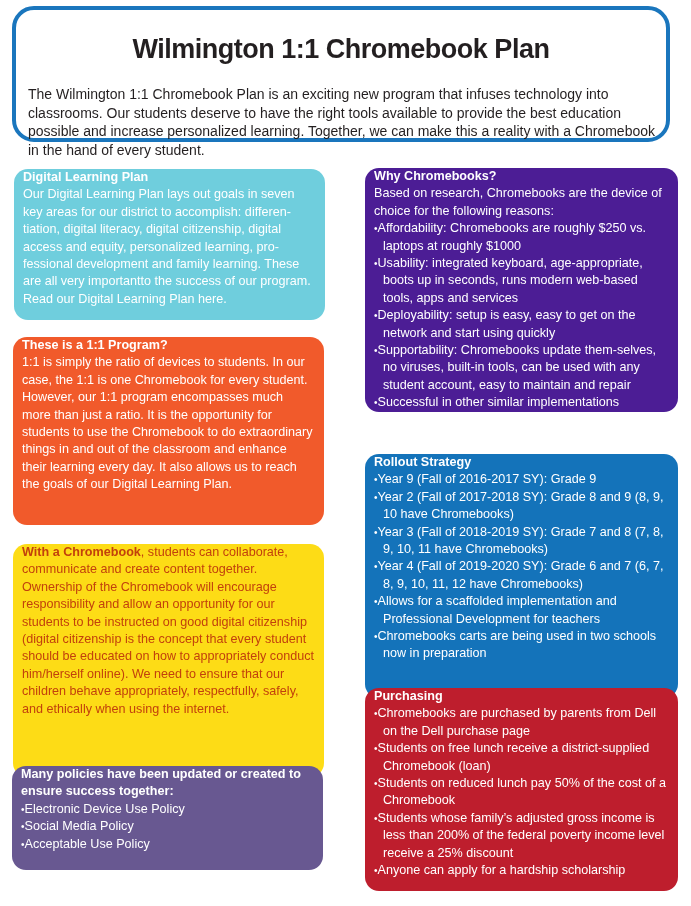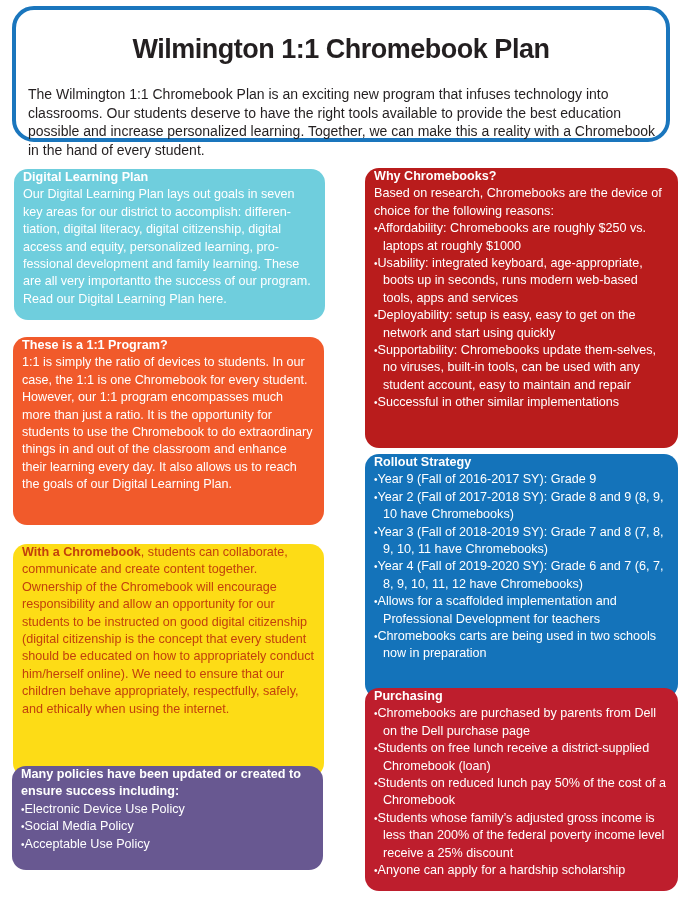--- a/index.html
+++ b/index.html
@@ -15,21 +15,21 @@
   .box h3 { margin:0; font-size:12.6px; font-weight:bold; line-height:17.4px; }
   .box p { margin:0; }
   .box ul { list-style:none; margin:0; padding:0; }
   .box li { padding-left:9px; text-indent:-9px; }
   .box li::before { content:"\2022 "; font-size:10px; }
   #dlp { left:14px; top:169px; width:311px; height:151px; background:#6fcedd; }
   #prog { left:13px; top:337px; width:311px; height:188px; background:#f15a2b; }
   #cb { left:13px; top:544px; width:311px; height:233px; background:#fddc16; color:#c2410c; }
   #cb .lead { font-weight:bold; }
   #pol { left:12px; top:766px; width:311px; height:104px; background:#685891; }
-  #why { left:365px; top:168px; width:313px; height:280px; background:#b91c1c; }
+  #why { left:365px; top:168px; width:313px; height:244px; background:#4c1d95; }
   #roll { left:365px; top:454px; width:313px; height:244px; background:#1473ba; }
   #purch { left:365px; top:688px; width:313px; height:203px; background:#be1e2d; }
 </style>
 </head>
 <body>
 
 <div class="header">
   <div class="title">Wilmington 1:1 Chromebook Plan</div>
   <div class="intro">The Wilmington 1:1 Chromebook Plan is an exciting new program that infuses technology into classrooms. Our students deserve to have the right tools available to provide the best education possible and increase personalized learning. Together, we can make this a reality with a Chromebook in the hand of every student.</div>
 </div>
@@ -42,21 +42,21 @@
 <div class="box" id="prog">
   <h3>These is a 1:1 Program?</h3>
   <p>1:1 is simply the ratio of devices to students. In our case, the 1:1 is one Chromebook for every student. However, our 1:1 program encompasses much more than just a ratio. It is the opportunity for students to use the Chromebook to do extraordinary things in and out of the classroom and enhance their learning every day. It also allows us to reach the goals of our Digital Learning Plan.</p>
 </div>
 
 <div class="box" id="cb">
   <p><span class="lead">With a Chromebook</span><span>, students can collaborate, communicate and create content together. Ownership of the Chromebook will encourage responsibility and allow an opportunity for our students to be instructed on good digital citizenship (digital citizenship is the concept that every student should be educated on how to appropriately conduct him/herself online). We need to ensure that our children behave appropriately, respectfully, safely, and ethically when using the internet.</span></p>
 </div>
 
 <div class="box" id="pol">
-  <h3>Many policies have been updated or created to ensure success including:</h3>
+  <h3>Many policies have been updated or created to ensure success together:</h3>
   <ul>
     <li>Electronic Device Use Policy</li>
     <li>Social Media Policy</li>
     <li>Acceptable Use Policy</li>
   </ul>
 </div>
 
 <div class="box" id="why">
   <h3>Why Chromebooks?</h3>
   <p>Based on research, Chromebooks are the device of choice for the following reasons:</p>

